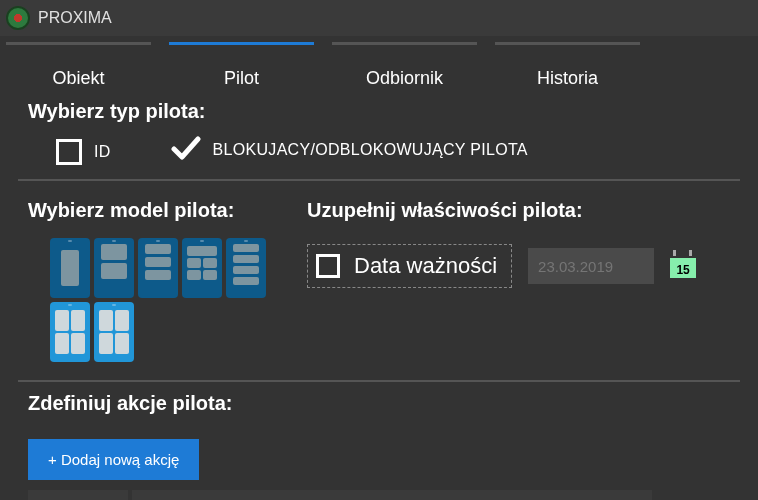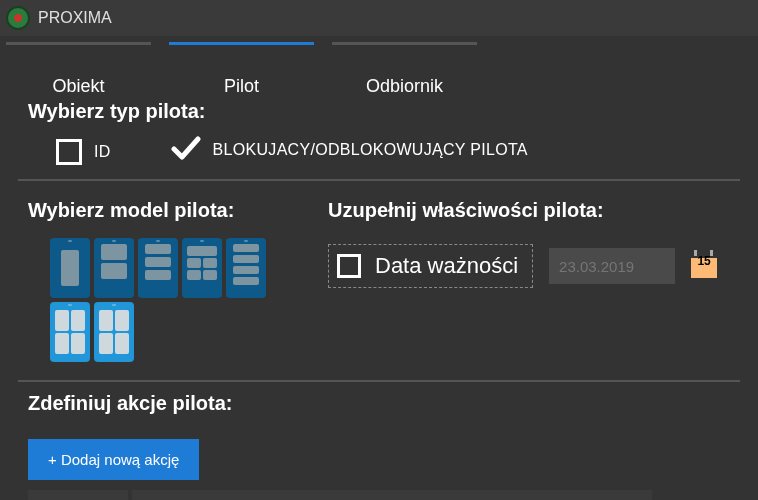--- a/index.html
+++ b/index.html
@@ -35,21 +35,21 @@
     display: flex;
     padding-left: 6px;
     gap: 18px;
     height: 50px;
     align-items: flex-start;
     padding-top: 6px;
   }
   .tab {
     width: 145px;
     text-align: center;
-    padding-top: 31px;
+    padding-top: 23px;
     padding-bottom: 10px;
     font-size: 18px;
     color: #ffffff;
     border-top: 3px solid #555555;
     cursor: pointer;
   }
   .tab.active {
     border-top: 3px solid #1e7bd6;
   }
   .content {
@@ -89,21 +89,21 @@
     letter-spacing: 0.3px;
   }
   .divider {
     height: 2px;
     background: #555555;
     margin: 4px 0 8px -10px;
     width: calc(100% + 20px);
   }
   .mid-row {
     display: flex;
-    gap: 40px;
+    gap: 19px;
   }
   .left-col { width: 260px; }
   .right-col { flex: 1; }
   .models {
     display: flex;
     flex-wrap: wrap;
     gap: 4px;
     padding-left: 22px;
     padding-top: 4px;
   }
@@ -166,30 +166,30 @@
     height: 36px;
     background: #4a4a4a;
     border: none;
     color: #5eead4;
     padding-left: 10px;
     font-size: 15px;
   }
   .cal-icon {
     width: 26px;
     height: 24px;
-    background: #fdba74;
+    background: #86efac;
     position: relative;
     cursor: pointer;
     display:flex;
     align-items:flex-end;
     justify-content:center;
     font-size:12px;
     color:#000;
     font-weight:bold;
-    padding-bottom:10px;
+    padding-bottom:1px;
     border-top:4px solid #333;
   }
   .cal-icon::before{
     content:"";
     position:absolute;
     top:-8px;
     left:3px;
     width:3px;
     height:6px;
     background:#aaa;
@@ -220,20 +220,21 @@
 
 <div class="header">
   <div class="logo"></div>
   <div class="app-title">PROXIMA</div>
 </div>
 
 <div class="tabs">
   <div class="tab">Obiekt</div>
   <div class="tab active">Pilot</div>
   <div class="tab">Odbiornik</div>
+  <div class="tab">Historia</div>
 </div>
 
 <div class="content">
 
   <h2>Wybierz typ pilota:</h2>
 
   <div class="type-row">
     <div class="type-option">
       <div class="checkbox-empty"></div>
       <span class="type-label">ID</span>

